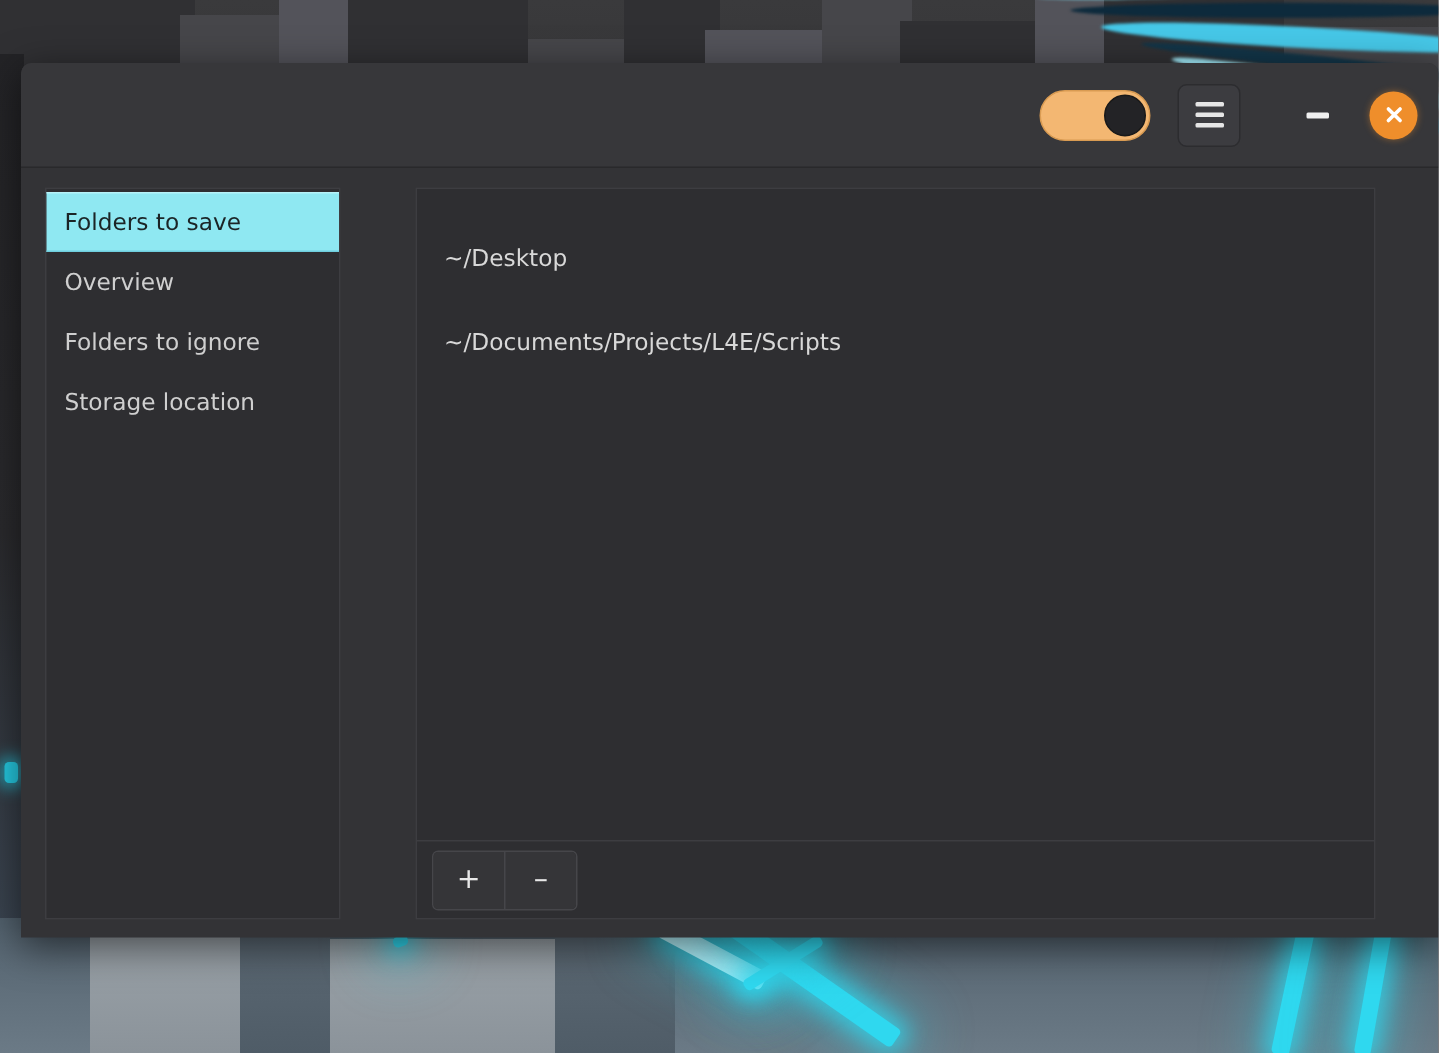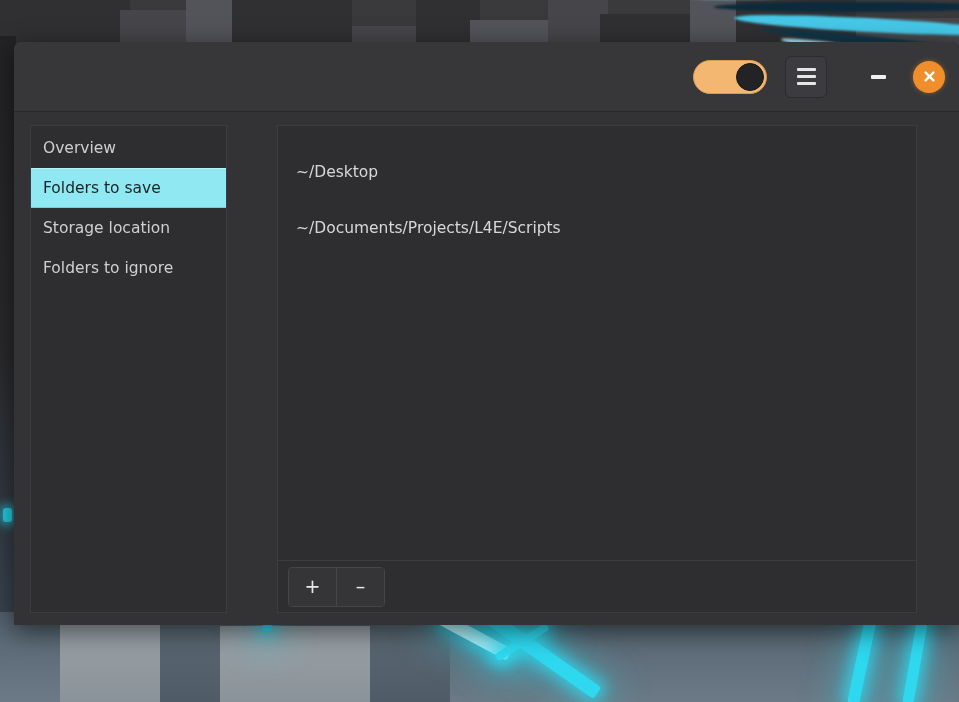--- a/index.html
+++ b/index.html
@@ -332,31 +332,31 @@
       <div class="close-btn">
         <svg width="13" height="13" viewBox="0 0 13 13">
           <path d="M2.6 2.6 L10.4 10.4 M10.4 2.6 L2.6 10.4" stroke="#ffffff" stroke-width="2.4" stroke-linecap="round"></path>
         </svg>
       </div>
     </div>
 
     <div id="app-body">
 
       <div id="sidebar">
+        <div class="nav-item selected">
+          <span>Folders to save</span>
+        </div>
         <div class="nav-item">
           <span>Overview</span>
         </div>
-        <div class="nav-item selected">
-          <span>Folders to save</span>
+        <div class="nav-item">
+          <span>Folders to ignore</span>
         </div>
         <div class="nav-item">
           <span>Storage location</span>
-        </div>
-        <div class="nav-item">
-          <span>Folders to ignore</span>
         </div>
       </div>
 
       <div id="content">
         <div id="folder-list">
           <div class="folder-row">
             <span>~/Desktop</span>
           </div>
           <div class="folder-row">
             <span>~/Documents/Projects/L4E/Scripts</span>

